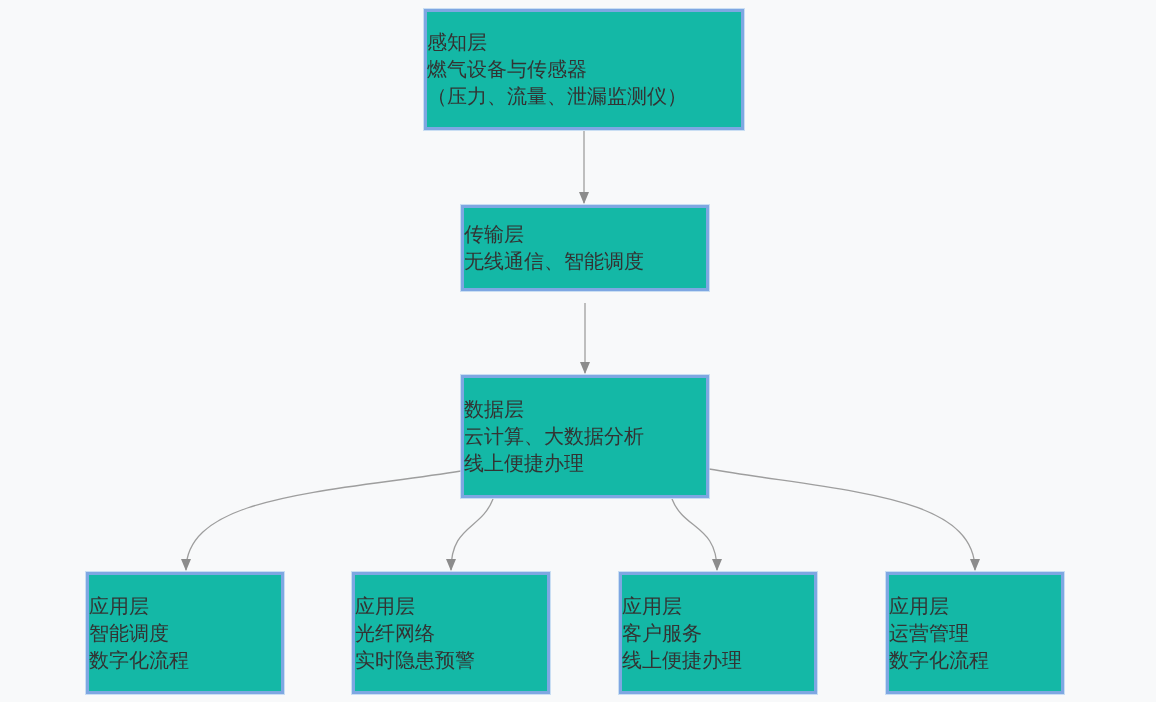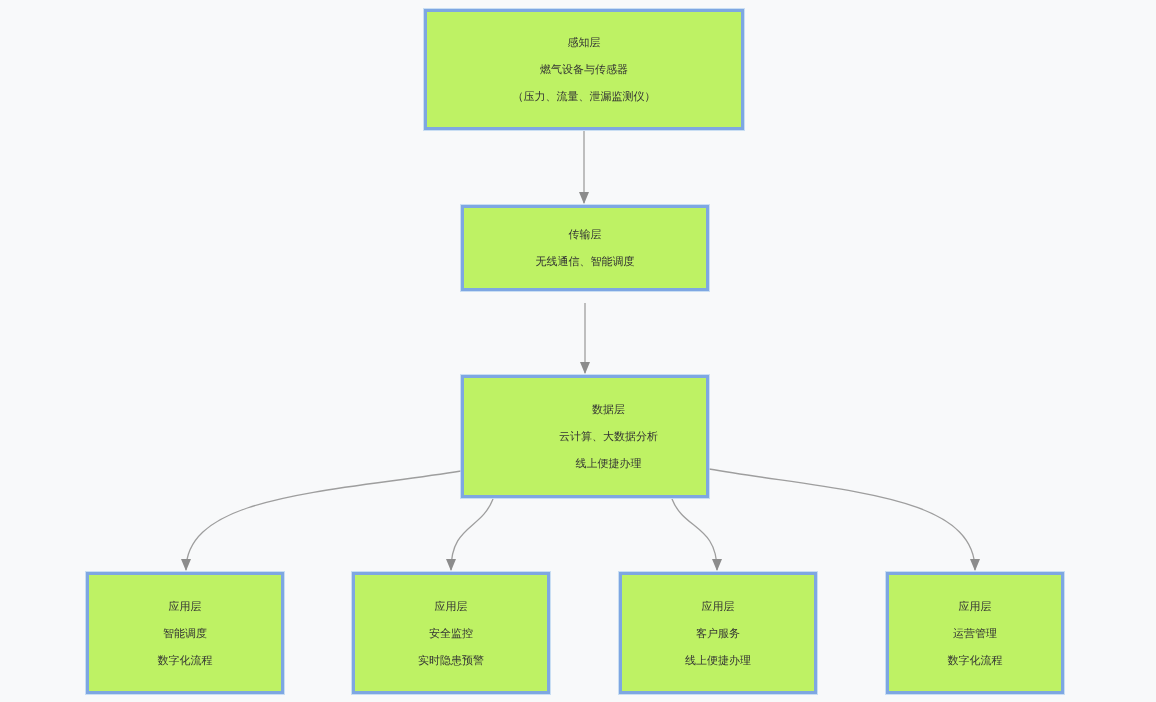--- a/index.html
+++ b/index.html
@@ -8,36 +8,36 @@
     background: #f8f9fa;
     font-family: "Liberation Sans", "DejaVu Sans", sans-serif;
     position: relative;
     overflow: hidden;
   }
   .canvas { position: absolute; left: 0; top: 0; width: 1156px; height: 702px; }
   svg.connectors { position: absolute; left: 0; top: 0; width: 1156px; height: 702px; display: block; }
   .node {
     position: absolute;
     box-sizing: border-box;
-    background: #bef264;
+    background: #14b8a6;
     border: 3px solid #7ea7e2;
     box-shadow: 0 0 0 1px rgba(185, 212, 240, 0.75);
     display: flex;
     flex-direction: column;
-    align-items: center;
+    align-items: flex-start;
     justify-content: center;
     color: #333333;
-    font-size: 11px;
+    font-size: 20px;
     line-height: 27px;
     text-align: center;
   }
   .node .node-line { white-space: nowrap; }
   #node-perception   { left: 424px; top: 9px;   width: 320px; height: 121px; }
   #node-transmission { left: 461px; top: 205px; width: 248px; height: 86px; }
-  #node-data         { left: 461px; top: 375px; width: 248px; height: 123px; padding-left: 47px; }
+  #node-data         { left: 461px; top: 375px; width: 248px; height: 123px; }
   #node-app1         { left: 86px;  top: 572px; width: 198px; height: 122px; }
   #node-app2         { left: 352px; top: 572px; width: 198px; height: 122px; }
   #node-app3         { left: 619px; top: 572px; width: 198px; height: 122px; }
   #node-app4         { left: 886px; top: 572px; width: 178px; height: 122px; }
 </style>
 </head>
 <body>
 
 <div class="canvas">
 
@@ -73,21 +73,21 @@
   </div>
 
   <div class="node" id="node-app1">
     <div class="node-line">应用层</div>
     <div class="node-line">智能调度</div>
     <div class="node-line">数字化流程</div>
   </div>
 
   <div class="node" id="node-app2">
     <div class="node-line">应用层</div>
-    <div class="node-line">安全监控</div>
+    <div class="node-line">光纤网络</div>
     <div class="node-line">实时隐患预警</div>
   </div>
 
   <div class="node" id="node-app3">
     <div class="node-line">应用层</div>
     <div class="node-line">客户服务</div>
     <div class="node-line">线上便捷办理</div>
   </div>
 
   <div class="node" id="node-app4">

